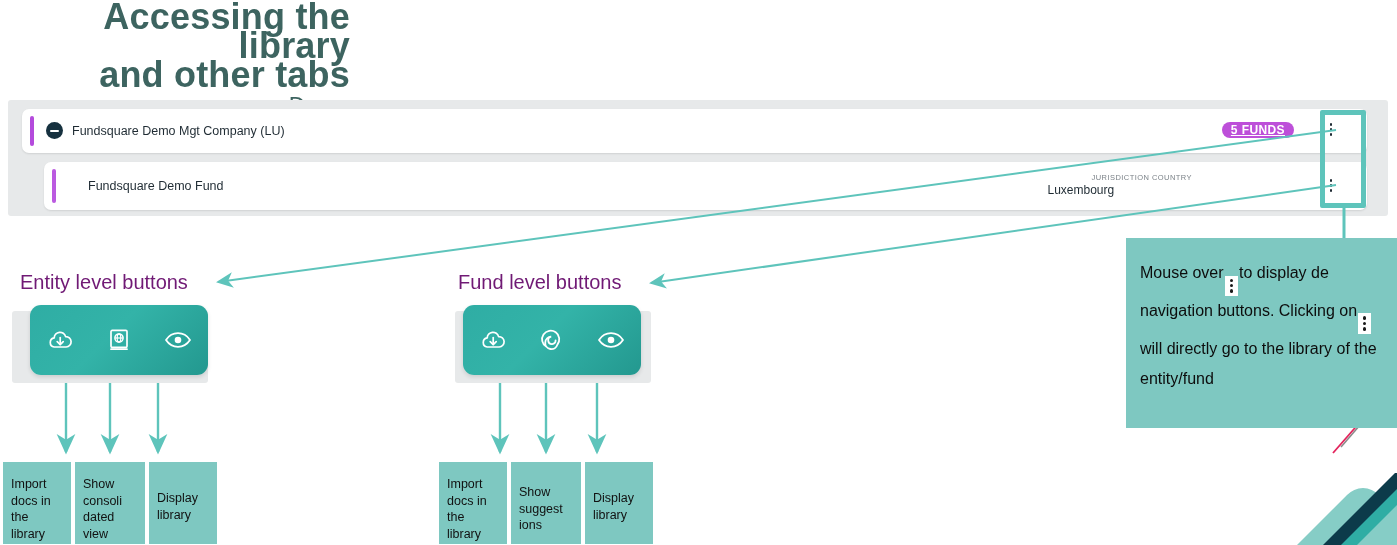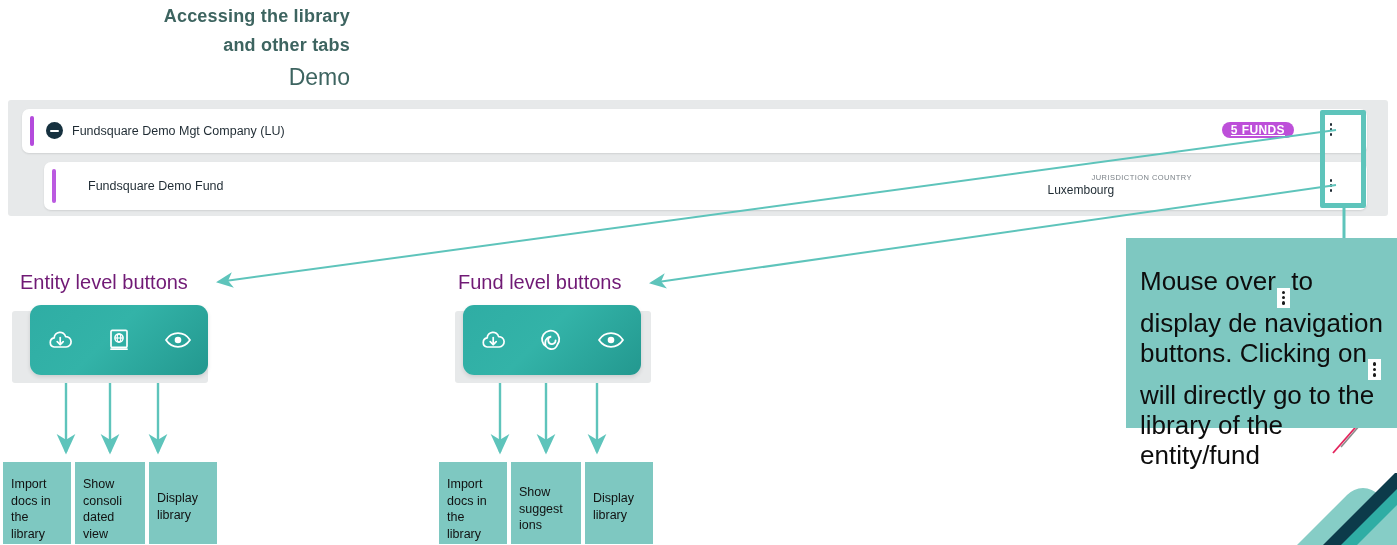--- a/index.html
+++ b/index.html
@@ -7,21 +7,21 @@
     width:1397px;height:545px;
     background:#ffffff;
     font-family:"Liberation Sans", sans-serif;
     position:relative;overflow:hidden;
   }
   .stage{position:absolute;inset:0;}
 
   
   .title-block{position:absolute;left:0;top:0;width:350px;text-align:right;}
   .title-l1,.title-l2{
-    font-size:18px;font-weight:bold;color:#3d6460;line-height:29px;
+    font-size:36px;font-weight:bold;color:#3d6460;line-height:29px;
     letter-spacing:.2px;
   }
   .title-l1{padding-top:2px;}
   .title-sub{font-size:23px;color:#3d6460;line-height:30px;padding-top:2px;}
 
   
   .panel{
     position:absolute;left:8px;top:100px;width:1380px;height:116px;
     background:#e7e9ea;border-radius:3px;
   }
@@ -112,22 +112,22 @@
     position:absolute;background:#7ec8c1;color:#111111;
     font-size:12.5px;line-height:16.5px;
     padding:14px 6px 6px 8px;box-sizing:border-box;
     border:1px solid #ffffff;
   }
 
   
   .callout{
     position:absolute;left:1126px;top:238px;width:271px;height:190px;
     background:#7ec8c1;color:#0d0d0d;
-    font-size:26px;line-height:30px;
-    padding:28px 10px 0 14px;box-sizing:border-box;
+    font-size:16px;line-height:30px;
+    padding:20px 10px 0 14px;box-sizing:border-box;
     z-index:5;
   }
   .callout .dots-inline{
     display:inline-flex;flex-direction:column;align-items:center;gap:2px;
     background:#ffffff;padding:3px 5px;vertical-align:-4px;margin:0 1px;
   }
   .callout .dots-inline i{width:3.4px;height:3.4px;border-radius:50%;background:#1a1a1a;display:block;}
 
   
   .corner{position:absolute;right:0;bottom:0;width:160px;height:150px;overflow:hidden;}

